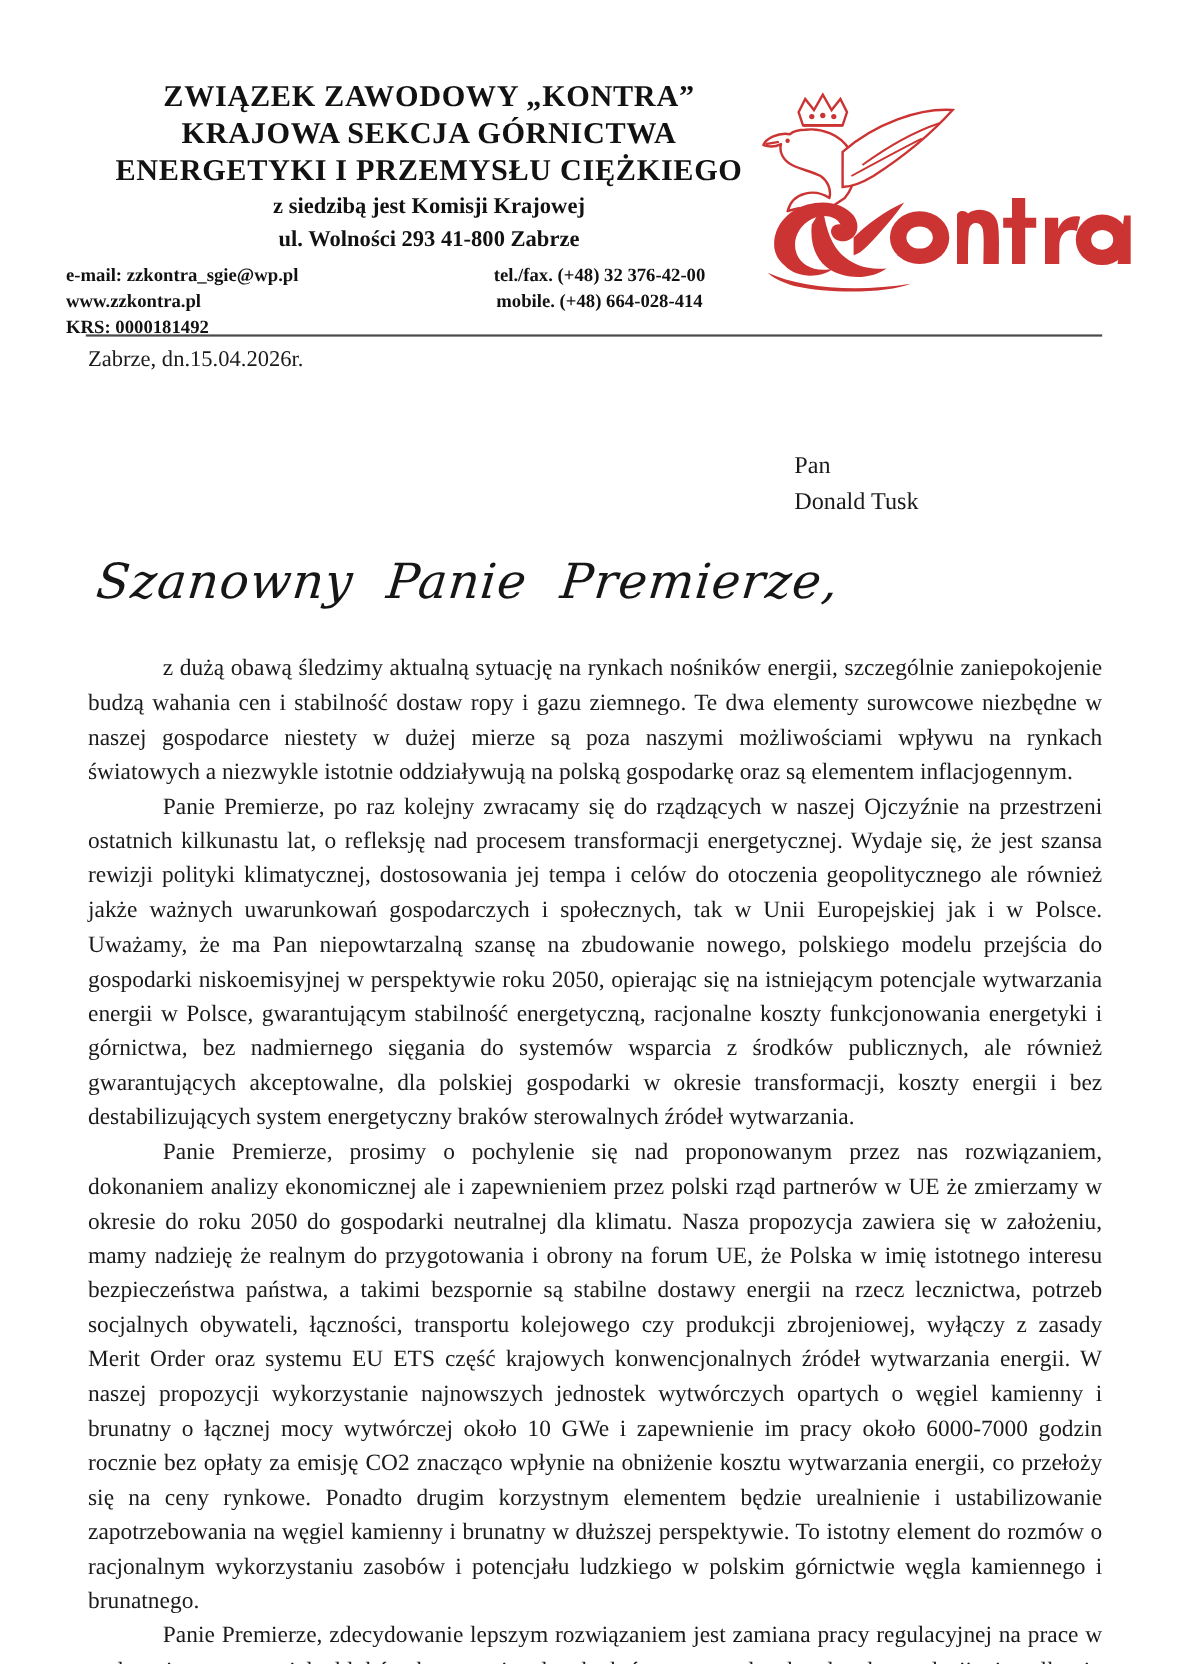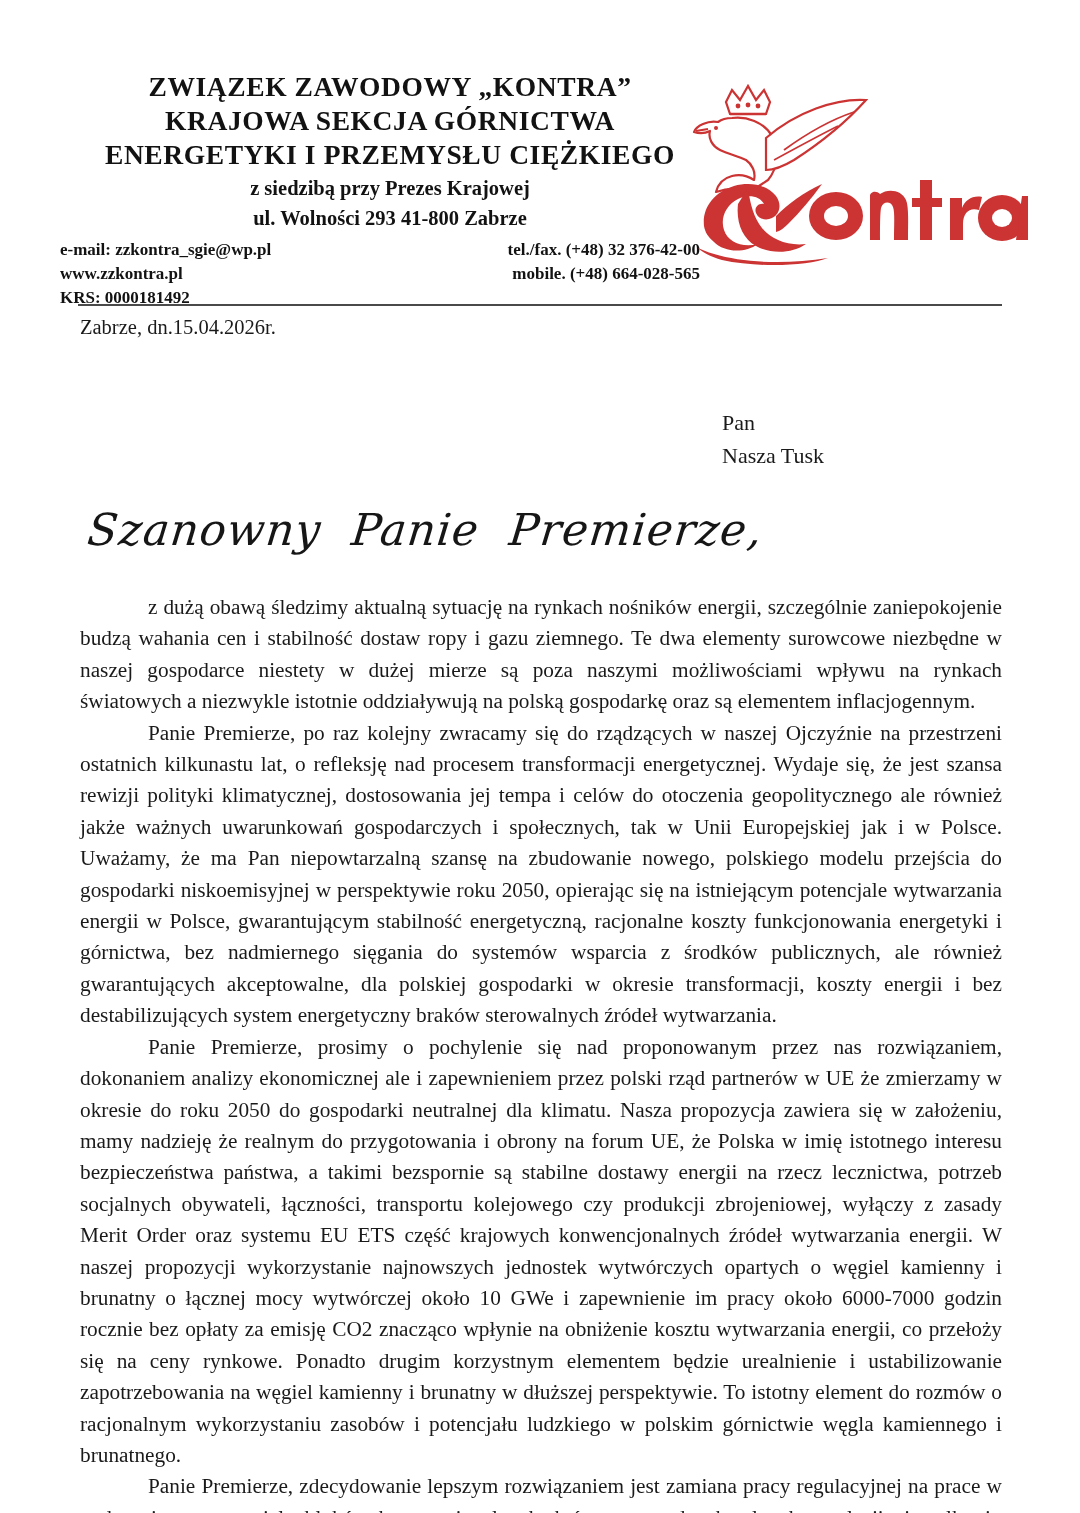--- a/index.html
+++ b/index.html
@@ -64,21 +64,21 @@
     display: grid;
     grid-template-columns: 330px 310px;
     grid-auto-rows: auto;
     font-weight: bold;
     font-size: 17px;
     line-height: 1.42;
     text-align: left;
     color: #121212;
   }
   .contact-grid .c-left { text-align: left; }
-  .contact-grid .c-right { text-align: right; }
+  .contact-grid .c-right { text-align: center; }
 
   
   .logo-wrap {
     position: absolute;
     top: 40px;
     left: 688px;
     width: 340px;
     height: 190px;
   }
   .logo-wrap svg { display: block; }
@@ -157,28 +157,28 @@
 </head>
 <body>
 
 <div class="page">
 
   <div class="letterhead">
     <div class="org-block">
       <div class="org-line">ZWIĄZEK ZAWODOWY „KONTRA”</div>
       <div class="org-line">KRAJOWA SEKCJA GÓRNICTWA</div>
       <div class="org-line">ENERGETYKI I PRZEMYSŁU CIĘŻKIEGO</div>
-      <div class="org-sub">z siedzibą przy Prezes Krajowej</div>
+      <div class="org-sub">z siedzibą jest Komisji Krajowej</div>
       <div class="org-sub">ul. Wolności 293  41-800 Zabrze</div>
 
       <div class="contact-grid">
         <div class="c-left">e-mail: zzkontra_sgie@wp.pl</div>
         <div class="c-right">tel./fax. (+48) 32 376-42-00</div>
         <div class="c-left">www.zzkontra.pl</div>
-        <div class="c-right">mobile. (+48) 664-028-565</div>
+        <div class="c-right">mobile. (+48) 664-028-414</div>
         <div class="c-left">KRS: 0000181492</div>
         <div class="c-right"></div>
       </div>
     </div>
 
     <div class="logo-wrap">
       <svg width="340" height="190" viewBox="0 0 340 190" aria-hidden="true">
         <g>
 
           <path d="M38 26 L44 14 L52 24 L60 10 L68 24 L76 14 L82 26 L78 38 L42 38 Z" fill="#ffffff" stroke="#CC3333" stroke-width="2.2"></path>
@@ -241,21 +241,21 @@
   </div>
 
   <div class="rule"></div>
 
   <div class="refline">
     <span>Zabrze, dn.15.04.2026r.</span>
   </div>
 
   <div class="addressee">
     <div>Pan</div>
-    <div>Nasza Tusk</div>
+    <div>Donald Tusk</div>
   </div>
 
   <div class="salutation">
     <span class="w cap">Szanowny</span>
     <span class="w cap">Panie</span>
     <span class="w cap">Premierze,</span>
   </div>
 
   <div class="body-text">
     <p>z dużą obawą śledzimy aktualną sytuację na rynkach nośników energii, szczególnie zaniepokojenie budzą wahania cen i stabilność dostaw ropy i gazu ziemnego. Te dwa elementy surowcowe niezbędne w naszej gospodarce niestety w dużej mierze są poza naszymi możliwościami wpływu na rynkach światowych a niezwykle istotnie oddziaływują na polską gospodarkę oraz są elementem inflacjogennym.</p>

